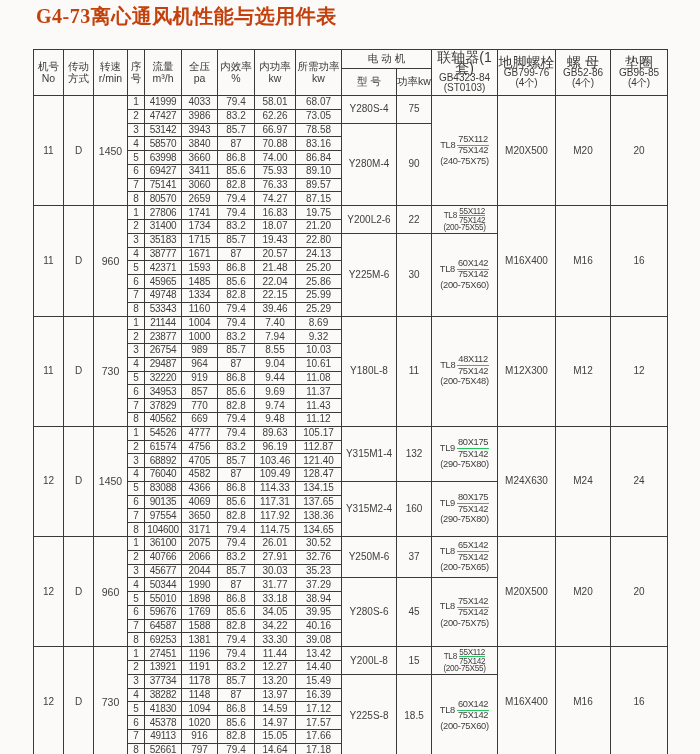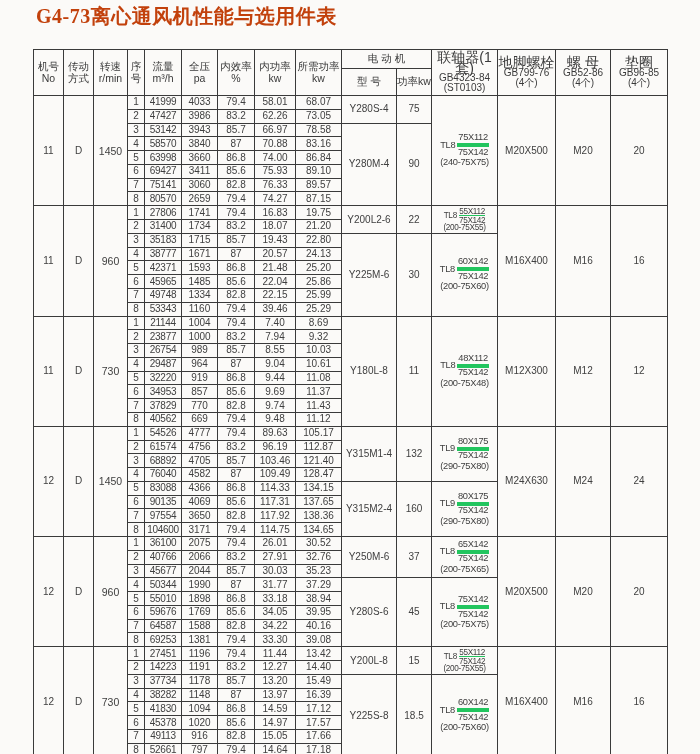--- a/index.html
+++ b/index.html
@@ -39,21 +39,21 @@
   thead th.rh div.s{font-size:10px;line-height:10px;}
   tbody tr{height:13.79px;}
   tbody td{font-size:10px;line-height:10px;color:#404040;}
   td[data-name="cell-flow"]{letter-spacing:-0.3px;}
   td[data-name="cell-no"],td[data-name="cell-drive"],td[data-name="cell-speed"]{font-size:10.5px;}
   
   td[data-name="cell-coupling"]{font-size:9.3px;line-height:9.5px;letter-spacing:-0.3px;margin-top:20px;}
   .coup{white-space:nowrap;}
   .pfx{display:inline-block;vertical-align:middle;margin-right:2px;}
   .frac{display:inline-block;vertical-align:middle;}
-  .frac .num{display:block;border-bottom:4px solid #22c55e;padding:0 1px 0.5px 1px;}
+  .frac .num{display:block;border-bottom:1px solid #22c55e;padding:0 1px 0.5px 1px;}
   .frac .den{display:block;padding-top:0.5px;}
   .cnote{white-space:nowrap;margin-top:1px;}
   td.sq{font-size:8.2px;line-height:7.2px;}
   td.sq .frac .num{border-bottom-width:1px;padding:0;}
   td.sq .cnote{margin-top:0;}
 </style>
 </head>
 <body>
 
 <div class="page-title" data-name="page-title">G4-73离心通风机性能与选用件表</div>
@@ -557,21 +557,21 @@
         <td data-name="cell-coupling" rowspan="2" class="sq">
           <div class="coup"><span class="pfx">TL8</span><span class="frac"><span class="num">55X112</span><span class="den">75X142</span></span></div>
           <div class="cnote">(200-75X55)</div>
         </td>
         <td data-name="cell-anchor-bolt" rowspan="8">M16X400</td>
         <td data-name="cell-nut" rowspan="8">M16</td>
         <td data-name="cell-washer" rowspan="8">16</td>
       </tr>
       <tr data-name="table-row">
         <td data-name="cell-seq">2</td>
-        <td data-name="cell-flow">14223</td>
+        <td data-name="cell-flow">13921</td>
         <td data-name="cell-pressure">1191</td>
         <td data-name="cell-efficiency">83.2</td>
         <td data-name="cell-internal-power">12.27</td>
         <td data-name="cell-required-power">14.40</td>
       </tr>
       <tr data-name="table-row">
         <td data-name="cell-seq">3</td>
         <td data-name="cell-flow">37734</td>
         <td data-name="cell-pressure">1178</td>
         <td data-name="cell-efficiency">85.7</td>

